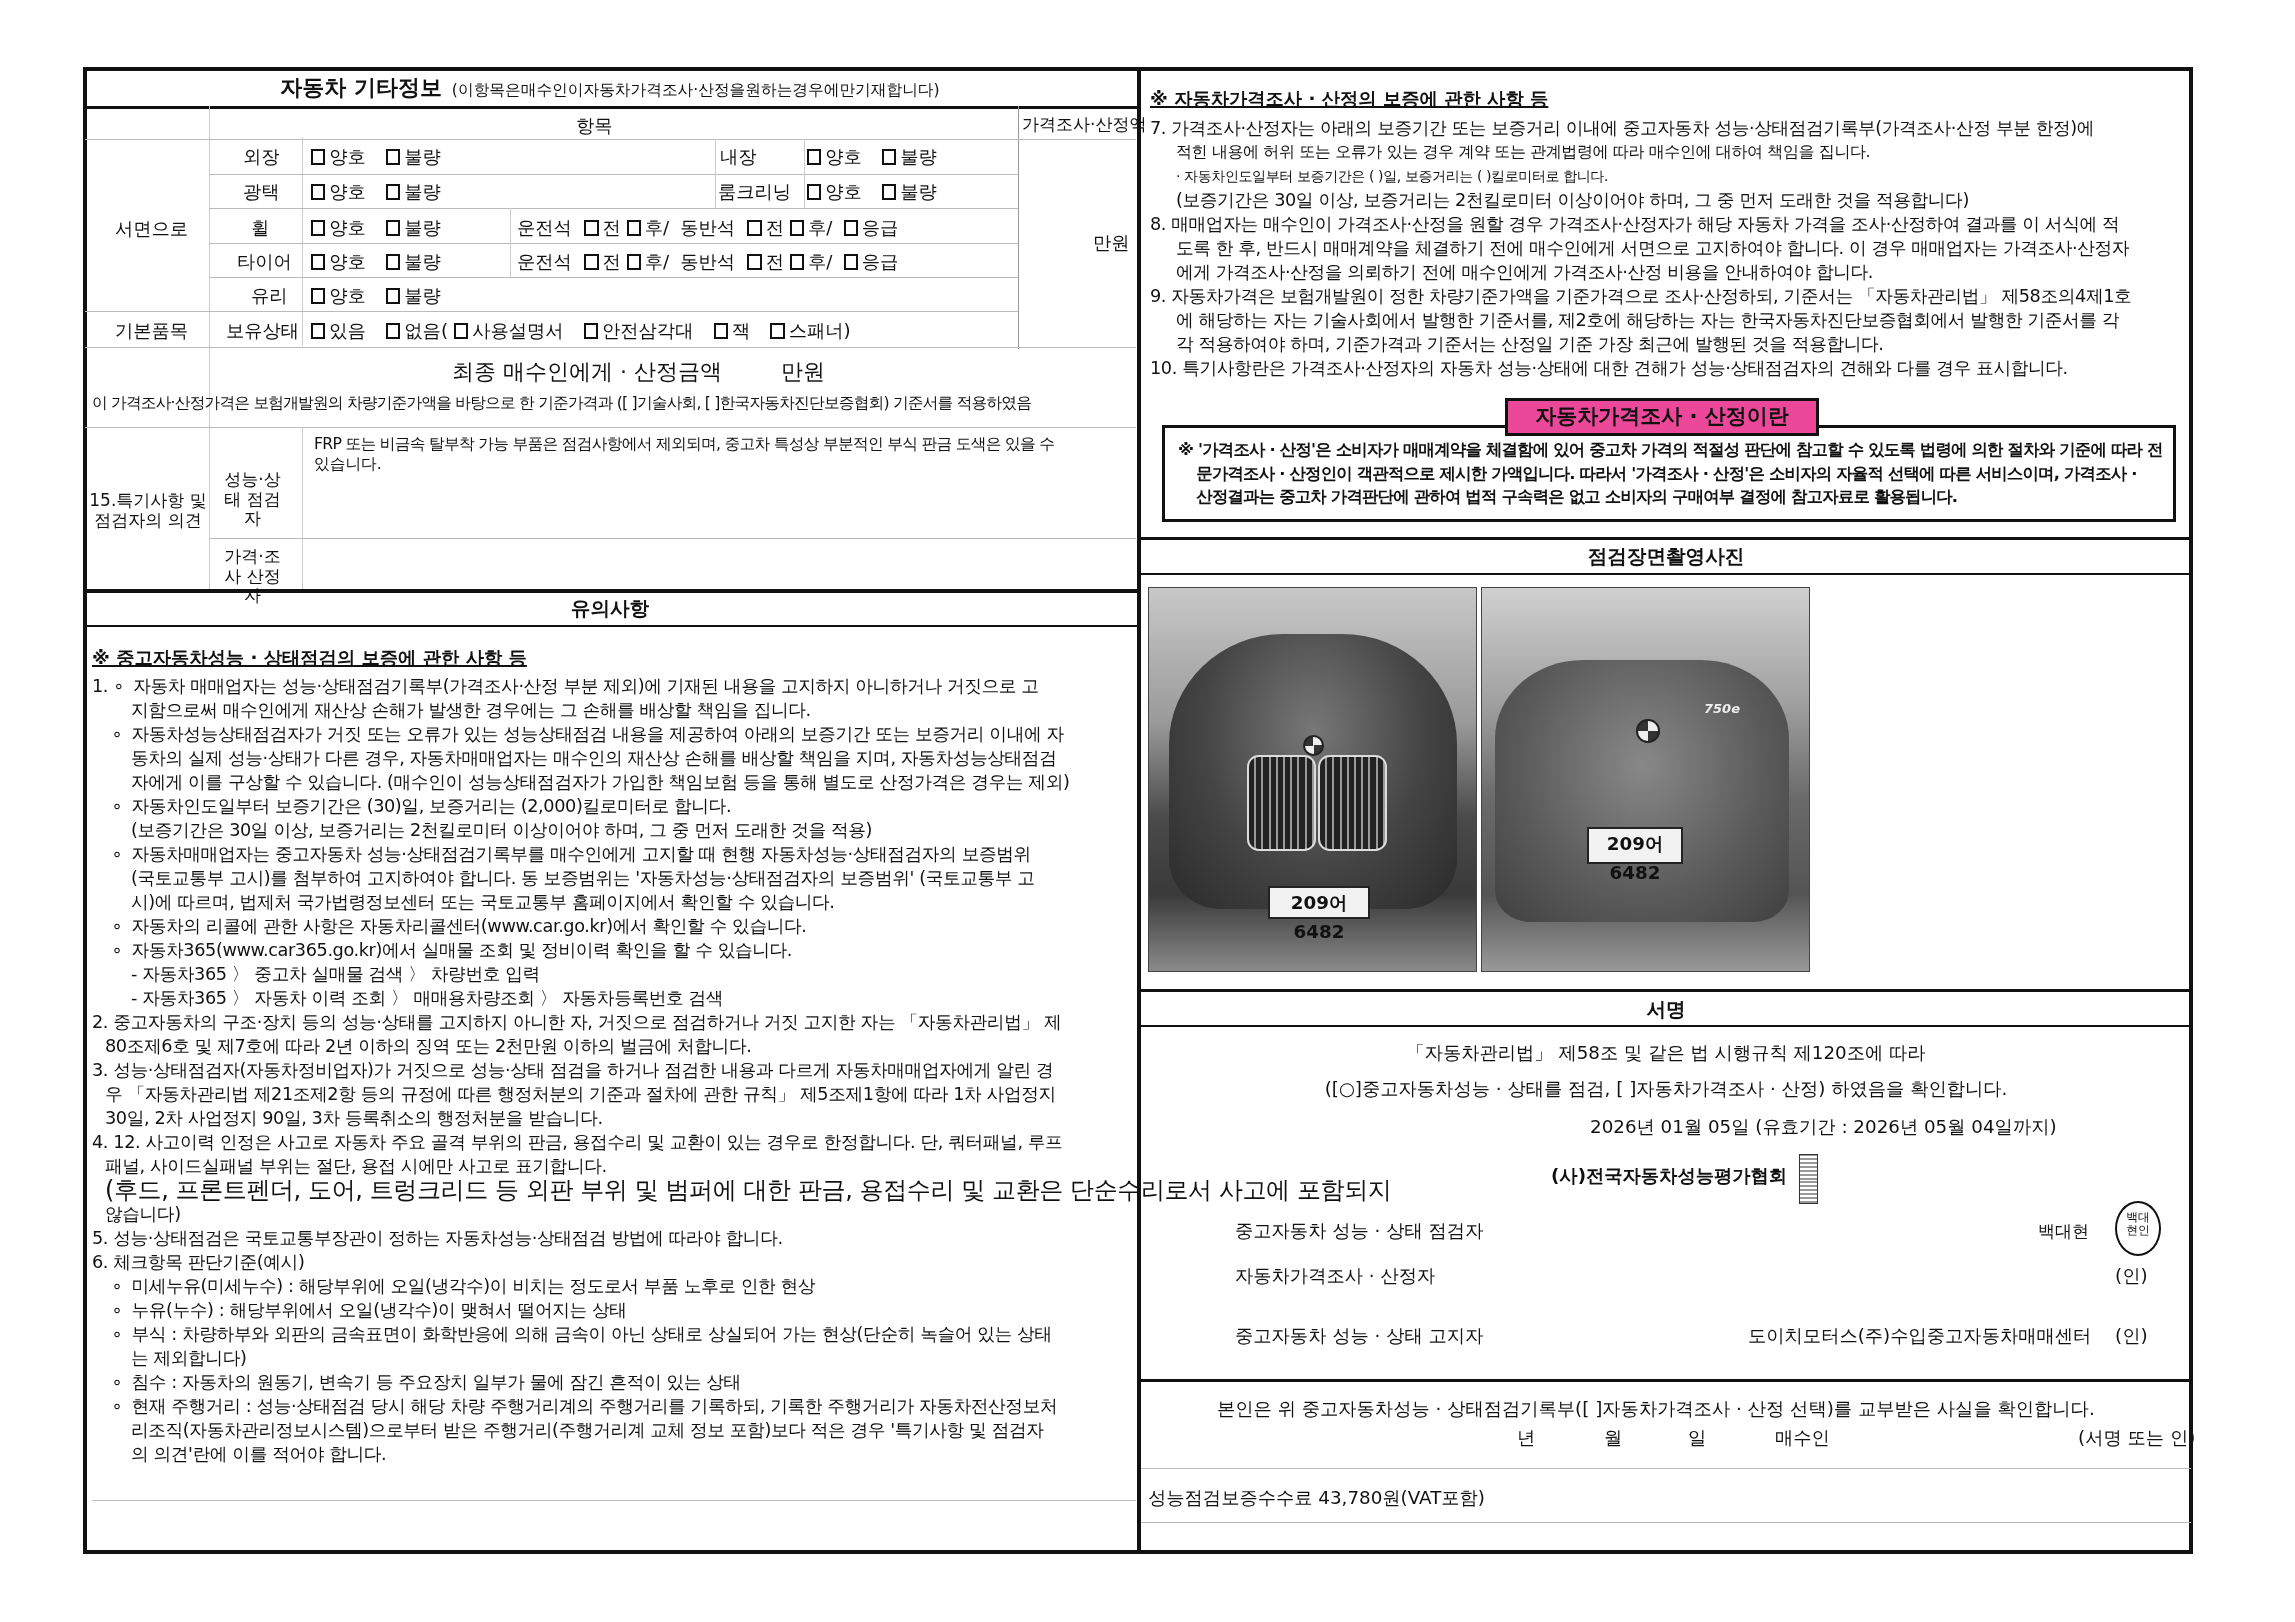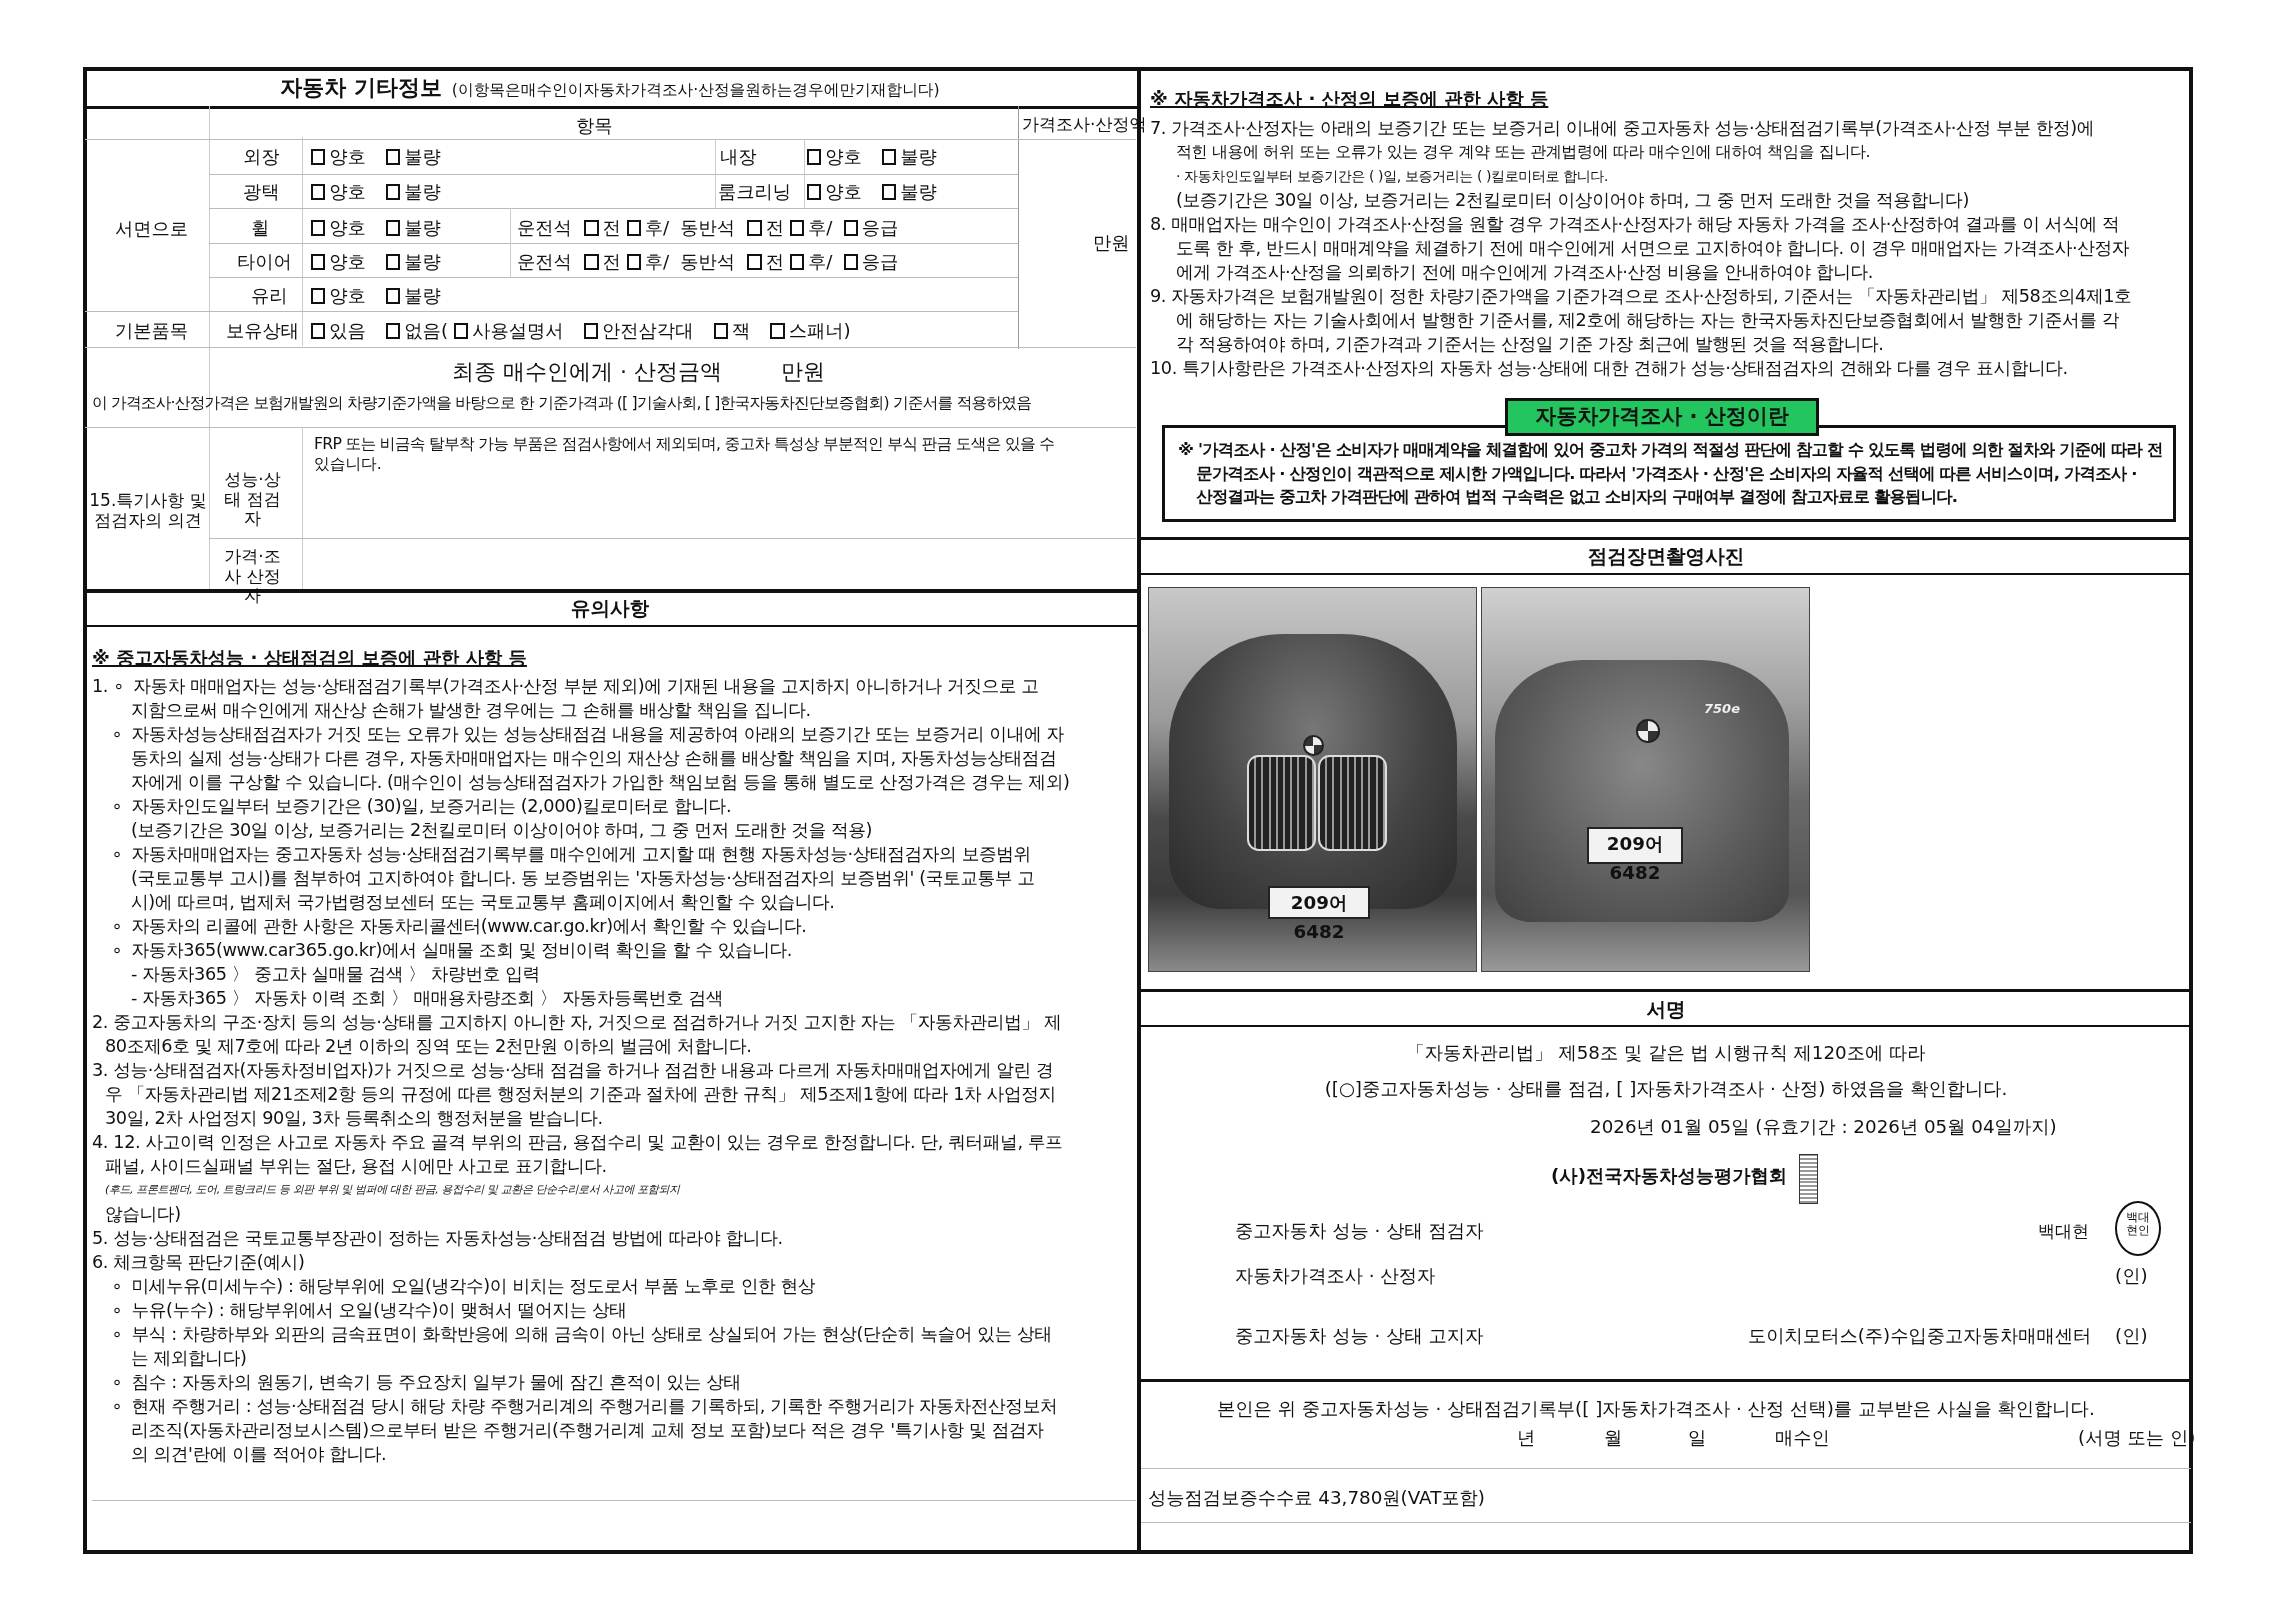--- a/index.html
+++ b/index.html
@@ -14,21 +14,21 @@
   .t { position:absolute; white-space:nowrap; }
   .f30 { font-size:19.6px; }
   .f28 { font-size:18.3px; }
   .f26 { font-size:17px; }
   .f24 { font-size:15.7px; }
   .f34 { font-size:22px; }
   .b { font-weight:bold; }
   .u { text-decoration:underline; text-decoration-thickness:2px; }
   .cb { display:inline-block; width:14.4px; height:15.7px; border:2px solid #111; box-sizing:border-box; vertical-align:-2px; margin-right:3.9px; }
   .box-def { position:absolute; left:1162px; top:425px; width:1014px; height:97px; border:3.3px solid #111; box-sizing:border-box; }
-  .box-title { position:absolute; left:1505px; top:398px; width:314px; height:38px; border:3.3px solid #111; background:#22c55e; box-sizing:border-box; font-size:21px; font-weight:bold; text-align:center; line-height:31px; }
+  .box-title { position:absolute; left:1505px; top:398px; width:314px; height:38px; border:3.3px solid #111; background:#ec4899; box-sizing:border-box; font-size:21px; font-weight:bold; text-align:center; line-height:31px; }
   .photo { position:absolute; background:#6b6b6b; overflow:hidden; border:0.7px solid #444; }
   .plate { position:absolute; background:#f2f2f2; border:2px solid #222; font-size:22px; font-weight:bold; text-align:center; line-height:29px; color:#111; }
   .stamp-circle { position:absolute; width:46px; height:55px; border:2px solid #111; border-radius:50%; font-size:11.8px; line-height:13px; text-align:center; box-sizing:border-box; padding-top:7.9px; }
   .seal-sq { position:absolute; width:17px; height:48px; border:1.3px solid #333; background:repeating-linear-gradient(0deg,#999 0 2px,#fff 2px 3.9px); }
 </style>
 </head>
 <body>
 
 <div class="frame"></div>
 <div class="vline" style="left:1137px; top:67px; width:3.9px; height:1487px;"></div>
@@ -164,21 +164,21 @@
     <div style="position: relative; font-size: 17.7px; line-height: 24px; white-space: nowrap; letter-spacing: -0.4px; padding-left: 19.6px;"><span style="margin-right: 9.2px;">∘</span><span>자동차365(www.car365.go.kr)에서 실매물 조회 및 정비이력 확인을 할 수 있습니다.</span></div>
     <div style="position: relative; font-size: 17.7px; line-height: 24px; white-space: nowrap; letter-spacing: -0.4px; padding-left: 39px;"><span>- 자동차365 〉 중고차 실매물 검색 〉 차량번호 입력</span></div>
     <div style="position: relative; font-size: 17.7px; line-height: 24px; white-space: nowrap; letter-spacing: -0.4px; padding-left: 39px;"><span>- 자동차365 〉 자동차 이력 조회 〉 매매용차량조회 〉 자동차등록번호 검색</span></div>
     <div style="position: relative; font-size: 17.7px; line-height: 24px; white-space: nowrap; letter-spacing: -0.4px; padding-left: 0px;"><span>2. 중고자동차의 구조·장치 등의 성능·상태를 고지하지 아니한 자, 거짓으로 점검하거나 거짓 고지한 자는 「자동차관리법」 제</span></div>
     <div style="position: relative; font-size: 17.7px; line-height: 24px; white-space: nowrap; letter-spacing: -0.4px; padding-left: 13px;"><span>80조제6호 및 제7호에 따라 2년 이하의 징역 또는 2천만원 이하의 벌금에 처합니다.</span></div>
     <div style="position: relative; font-size: 17.7px; line-height: 24px; white-space: nowrap; letter-spacing: -0.4px; padding-left: 0px;"><span>3. 성능·상태점검자(자동차정비업자)가 거짓으로 성능·상태 점검을 하거나 점검한 내용과 다르게 자동차매매업자에게 알린 경</span></div>
     <div style="position: relative; font-size: 17.7px; line-height: 24px; white-space: nowrap; letter-spacing: -0.4px; padding-left: 13px;"><span>우 「자동차관리법 제21조제2항 등의 규정에 따른 행정처분의 기준과 절차에 관한 규칙」 제5조제1항에 따라 1차 사업정지</span></div>
     <div style="position: relative; font-size: 17.7px; line-height: 24px; white-space: nowrap; letter-spacing: -0.4px; padding-left: 13px;"><span>30일, 2차 사업정지 90일, 3차 등록취소의 행정처분을 받습니다.</span></div>
     <div style="position: relative; font-size: 17.7px; line-height: 24px; white-space: nowrap; letter-spacing: -0.4px; padding-left: 0px;"><span>4. 12. 사고이력 인정은 사고로 자동차 주요 골격 부위의 판금, 용접수리 및 교환이 있는 경우로 한정합니다. 단, 쿼터패널, 루프</span></div>
     <div style="position: relative; font-size: 17.7px; line-height: 24px; white-space: nowrap; letter-spacing: -0.4px; padding-left: 13px;"><span>패널, 사이드실패널 부위는 절단, 용접 시에만 사고로 표기합니다.</span></div>
-    <div style="position: relative; font-size: 11px; line-height: 24px; white-space: nowrap; letter-spacing: -0.4px; padding-left: 13px; font-style: italic;"><span>(후드, 프론트펜더, 도어, 트렁크리드 등 외판 부위 및 범퍼에 대한 판금, 용접수리 및 교환은 단순수리로서 사고에 포함되지</span></div>
+    <div style="position: relative; font-size: 24px; line-height: 24px; white-space: nowrap; letter-spacing: -0.4px; padding-left: 13px;"><span>(후드, 프론트펜더, 도어, 트렁크리드 등 외판 부위 및 범퍼에 대한 판금, 용접수리 및 교환은 단순수리로서 사고에 포함되지</span></div>
     <div style="position: relative; font-size: 17.7px; line-height: 24px; white-space: nowrap; letter-spacing: -0.4px; padding-left: 13px;"><span>않습니다)</span></div>
     <div style="position: relative; font-size: 17.7px; line-height: 24px; white-space: nowrap; letter-spacing: -0.4px; padding-left: 0px;"><span>5. 성능·상태점검은 국토교통부장관이 정하는 자동차성능·상태점검 방법에 따라야 합니다.</span></div>
     <div style="position: relative; font-size: 17.7px; line-height: 24px; white-space: nowrap; letter-spacing: -0.4px; padding-left: 0px;"><span>6. 체크항목 판단기준(예시)</span></div>
     <div style="position: relative; font-size: 17.7px; line-height: 24px; white-space: nowrap; letter-spacing: -0.4px; padding-left: 19.6px;"><span style="margin-right: 9.2px;">∘</span><span>미세누유(미세누수) : 해당부위에 오일(냉각수)이 비치는 정도로서 부품 노후로 인한 현상</span></div>
     <div style="position: relative; font-size: 17.7px; line-height: 24px; white-space: nowrap; letter-spacing: -0.4px; padding-left: 19.6px;"><span style="margin-right: 9.2px;">∘</span><span>누유(누수) : 해당부위에서 오일(냉각수)이 맺혀서 떨어지는 상태</span></div>
     <div style="position: relative; font-size: 17.7px; line-height: 24px; white-space: nowrap; letter-spacing: -0.4px; padding-left: 19.6px;"><span style="margin-right: 9.2px;">∘</span><span>부식 : 차량하부와 외판의 금속표면이 화학반응에 의해 금속이 아닌 상태로 상실되어 가는 현상(단순히 녹슬어 있는 상태</span></div>
     <div style="position: relative; font-size: 17.7px; line-height: 24px; white-space: nowrap; letter-spacing: -0.4px; padding-left: 39px;"><span>는 제외합니다)</span></div>
     <div style="position: relative; font-size: 17.7px; line-height: 24px; white-space: nowrap; letter-spacing: -0.4px; padding-left: 19.6px;"><span style="margin-right: 9.2px;">∘</span><span>침수 : 자동차의 원동기, 변속기 등 주요장치 일부가 물에 잠긴 흔적이 있는 상태</span></div>
     <div style="position: relative; font-size: 17.7px; line-height: 24px; white-space: nowrap; letter-spacing: -0.4px; padding-left: 19.6px;"><span style="margin-right: 9.2px;">∘</span><span>현재 주행거리 : 성능·상태점검 당시 해당 차량 주행거리계의 주행거리를 기록하되, 기록한 주행거리가 자동차전산정보처</span></div>
     <div style="position: relative; font-size: 17.7px; line-height: 24px; white-space: nowrap; letter-spacing: -0.4px; padding-left: 39px;"><span>리조직(자동차관리정보시스템)으로부터 받은 주행거리(주행거리계 교체 정보 포함)보다 적은 경우 '특기사항 및 점검자</span></div>

